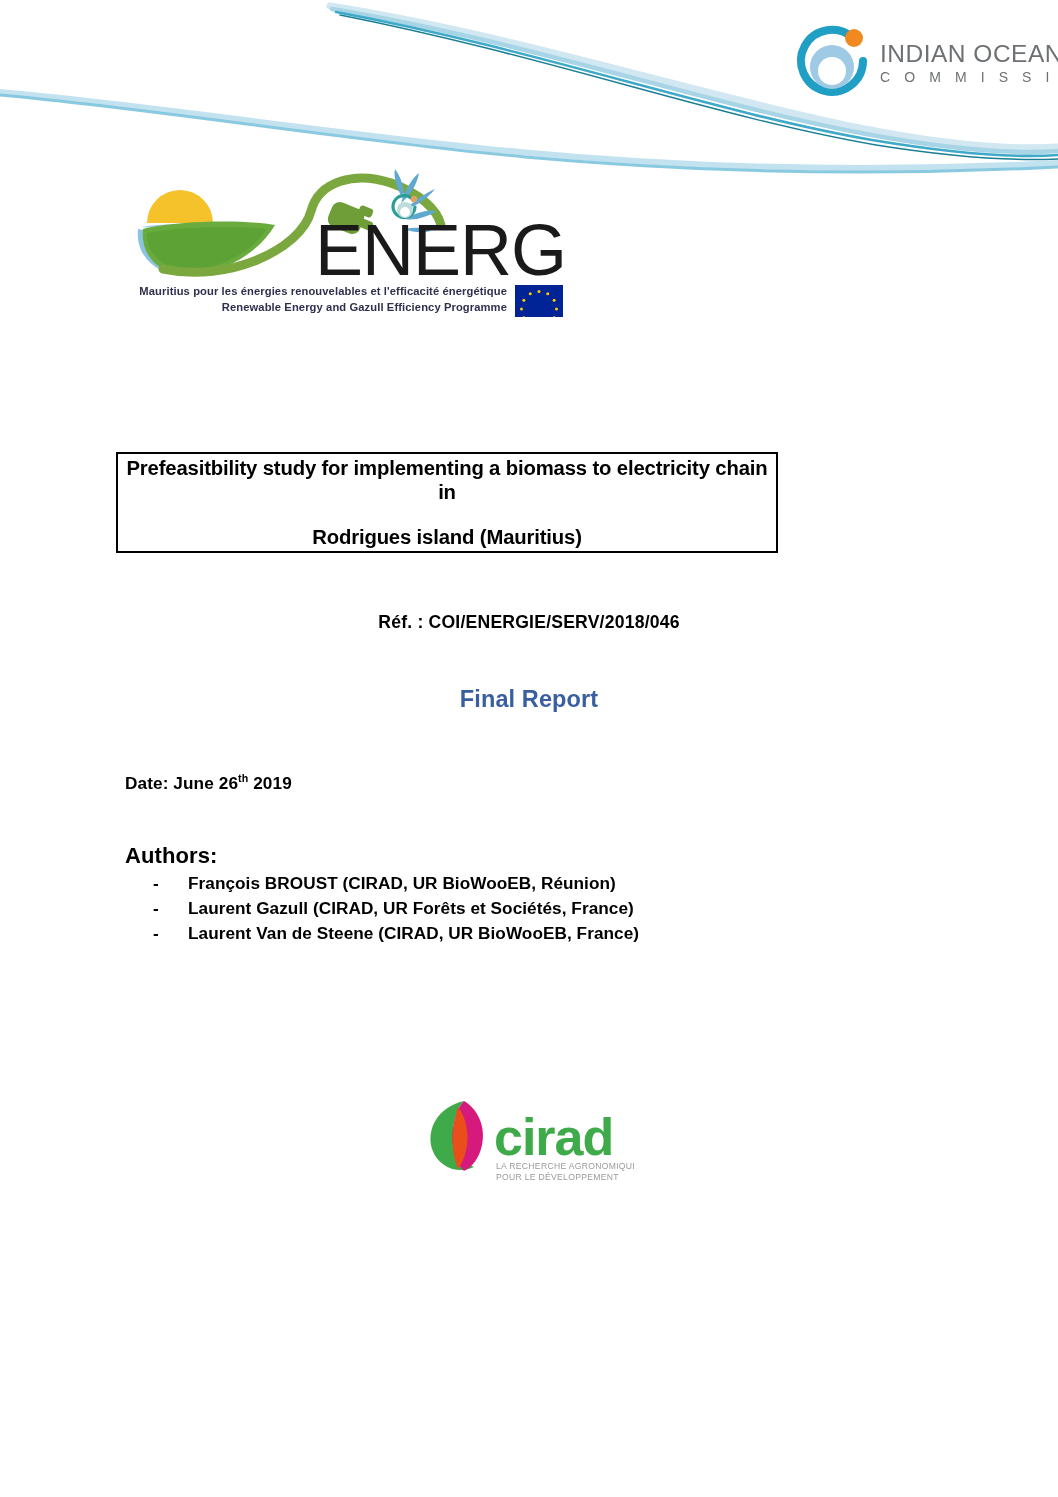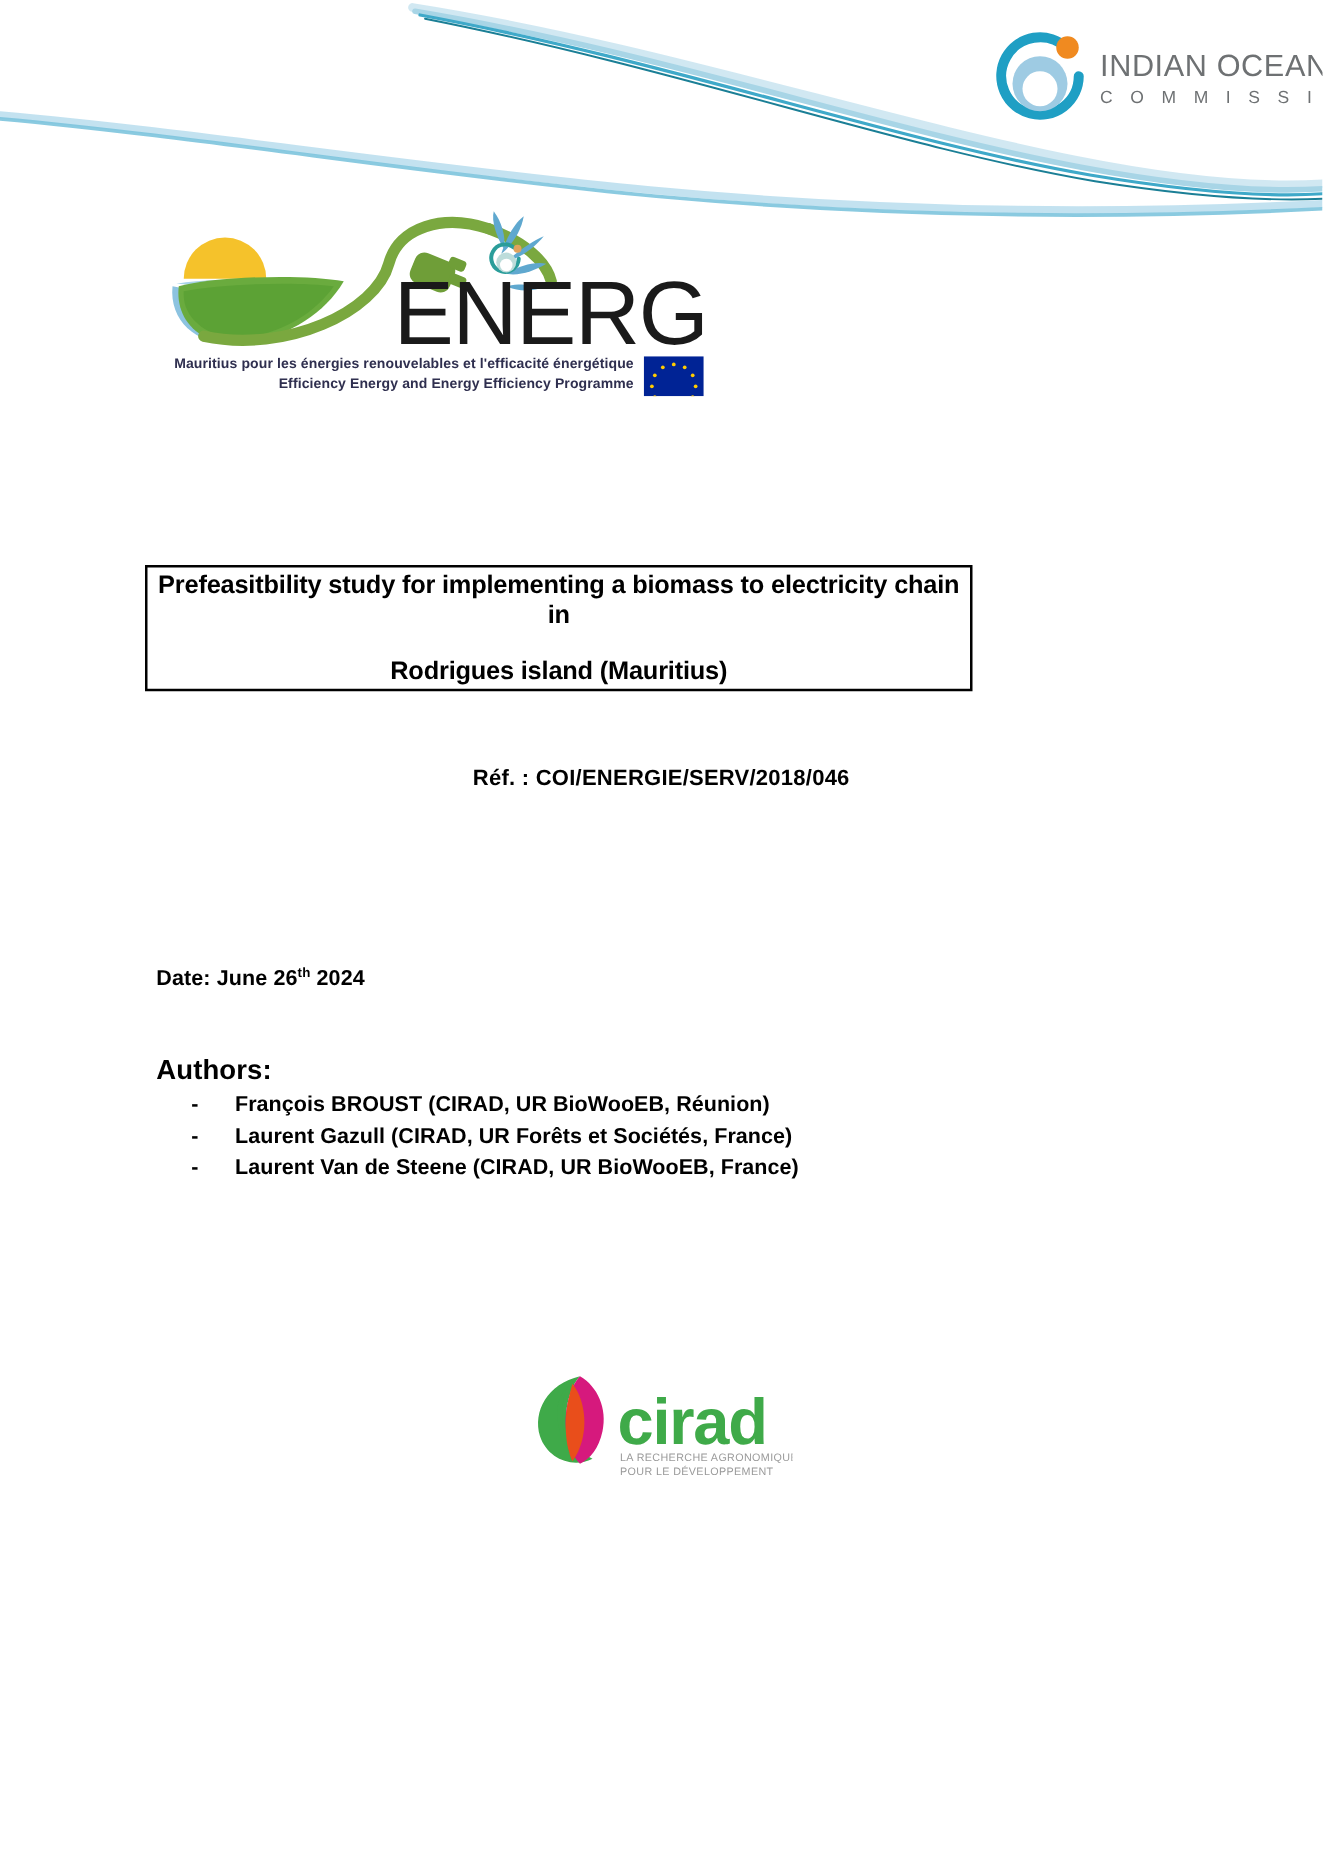--- a/index.html
+++ b/index.html
@@ -254,21 +254,21 @@
           <circle cx="14" cy="17" r="5" fill="#ffffff"></circle>
           <circle cx="23" cy="4" r="3.2" fill="#e0a25c"></circle>
         </g>
 
         <text x="182" y="112" font-family="'Liberation Sans', sans-serif" font-size="72" letter-spacing="-1" fill="#1a1a1a">ENERGIES</text>
       </svg>
     </div>
     <div id="energies-tagline">
       <div class="tag-text">
         <div>Mauritius pour les énergies renouvelables et l'efficacité énergétique</div>
-        <div>Efficiency Energy and Energy Efficiency Programme</div>
+        <div>Renewable Energy and Gazull Efficiency Programme</div>
       </div>
       <div id="eu-flag">
         <svg width="48" height="32" viewBox="0 0 48 32" xmlns="http://www.w3.org/2000/svg">
           <rect x="0" y="0" width="48" height="32" fill="#002395"></rect>
           <g fill="#ffcc00">
             <circle cx="24" cy="6.5" r="1.5"></circle>
             <circle cx="32.75" cy="8.85" r="1.5"></circle>
             <circle cx="39.15" cy="15.25" r="1.5"></circle>
             <circle cx="41.5" cy="24" r="1.5"></circle>
             <circle cx="39.15" cy="32.75" r="1.5"></circle>
@@ -285,22 +285,23 @@
     </div>
   </div>
 
   <div id="title-box">
     <div class="title-line">Prefeasitbility study for implementing a biomass to electricity chain in</div>
     <div class="title-line second">Rodrigues island (Mauritius)</div>
   </div>
 
   <div id="reference">Réf. : COI/ENERGIE/SERV/2018/046</div>
 
-
-  <div id="date-line"><span>Date: June 26</span><sup>th</sup><span> 2024</span></div>
+  <div id="final-report">Final Report</div>
+
+  <div id="date-line"><span>Date: June 26</span><sup>th</sup><span> 2019</span></div>
 
   <div id="authors-block">
     <div id="authors-heading">Authors:</div>
 
     <div class="author-row">
       <span class="author-dash">-</span>
       <span class="author-name">François BROUST (CIRAD, UR BioWooEB, Réunion)</span>
     </div>
     <div class="author-row">
       <span class="author-dash">-</span>

